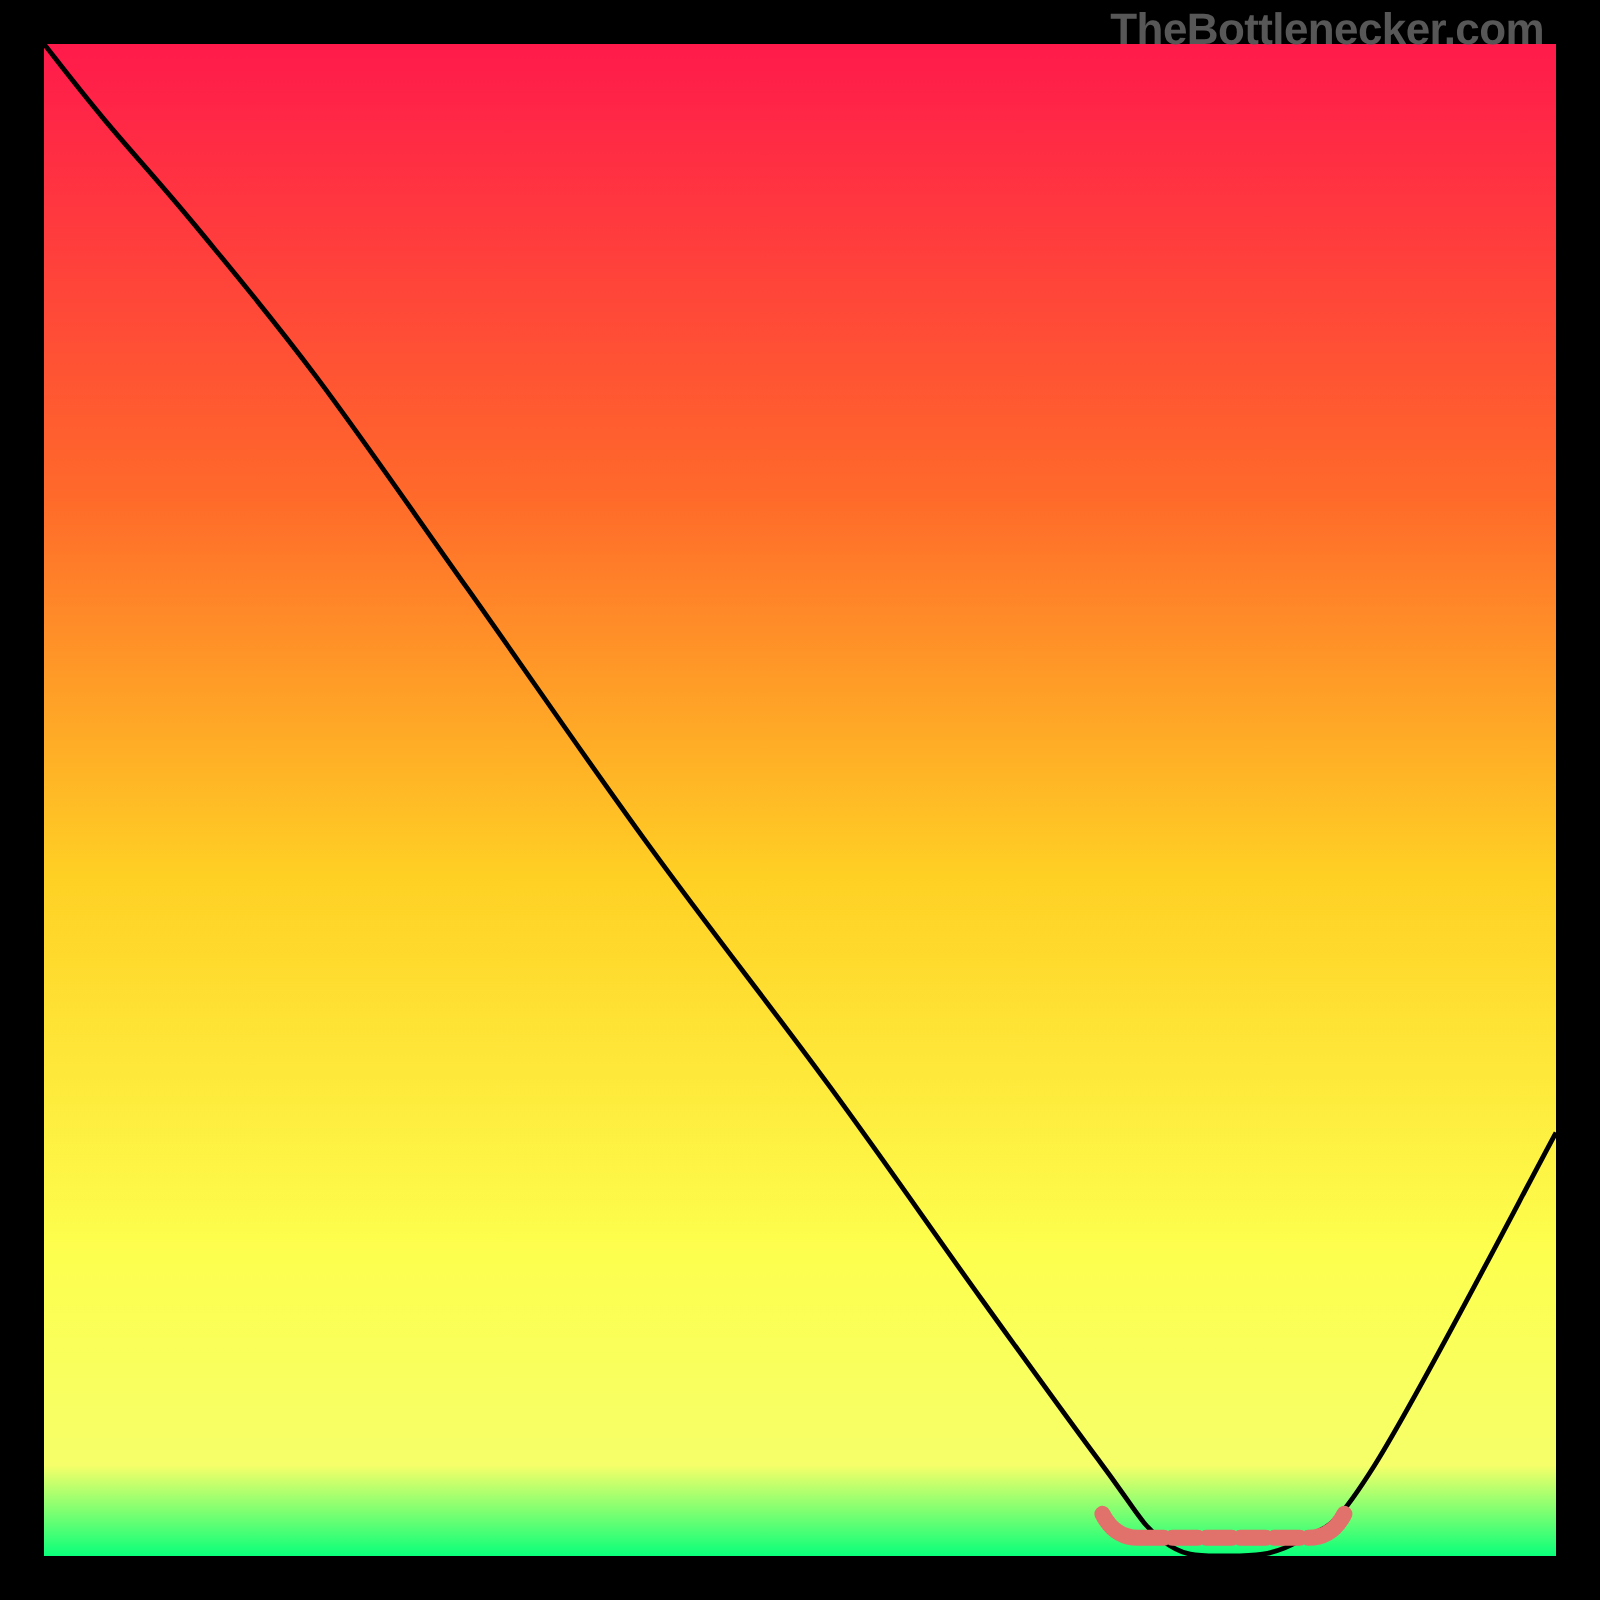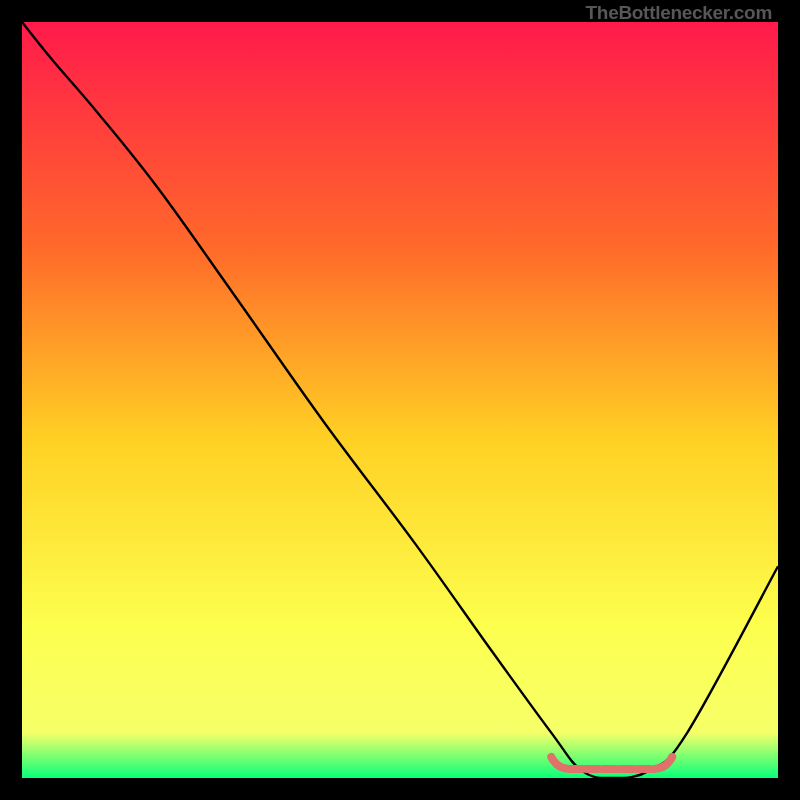--- a/index.html
+++ b/index.html
@@ -17,21 +17,21 @@
     top: 22px;
     width: 756px;
     height: 756px;
     background: #000;
   }
   .watermark {
     position: absolute;
     top: 2px;
     right: 28px;
     color: #575757;
-    font-size: 19px;
+    font-size: 22px;
     font-weight: bold;
     letter-spacing: -0.3px;
     z-index: 3;
   }
   .plot {
     position: absolute;
     left: 0;
     top: 0;
     width: 756px;
     height: 756px;

